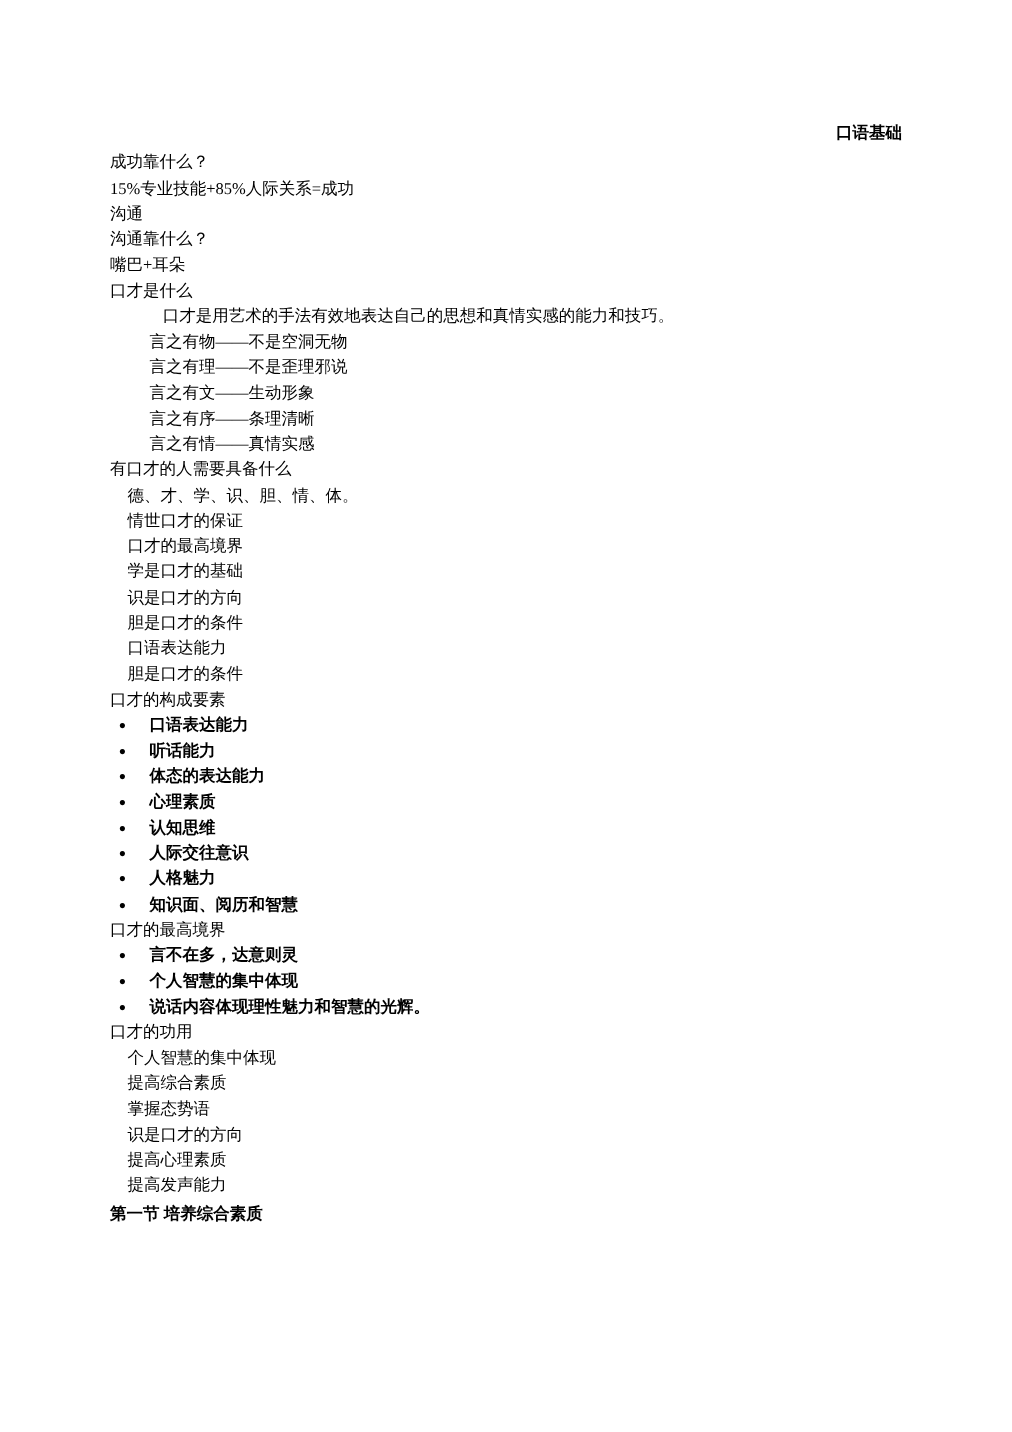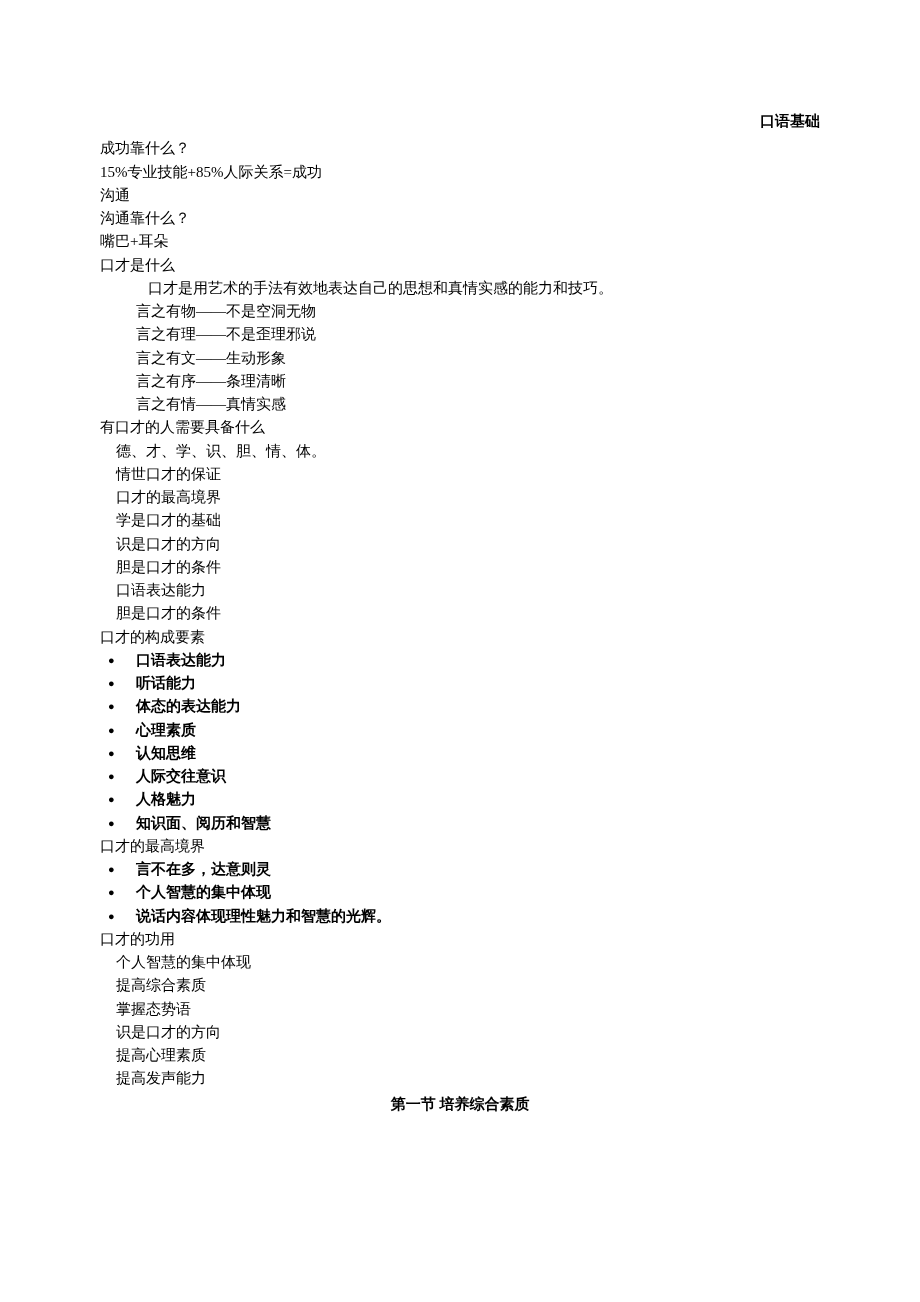--- a/index.html
+++ b/index.html
@@ -35,21 +35,21 @@
       font-weight: bold;
     }
     .bullet-item::before {
       content: "●";
       display: inline-block;
       width: 28px;
       font-size: 11px;
       vertical-align: 1px;
     }
     .section-title {
-      text-align: center;
+      text-align: left;
       font-weight: bold;
       margin-top: 2px;
     }
     .line {
       display: block;
     }
   </style>
 </head>
 <body>
 

